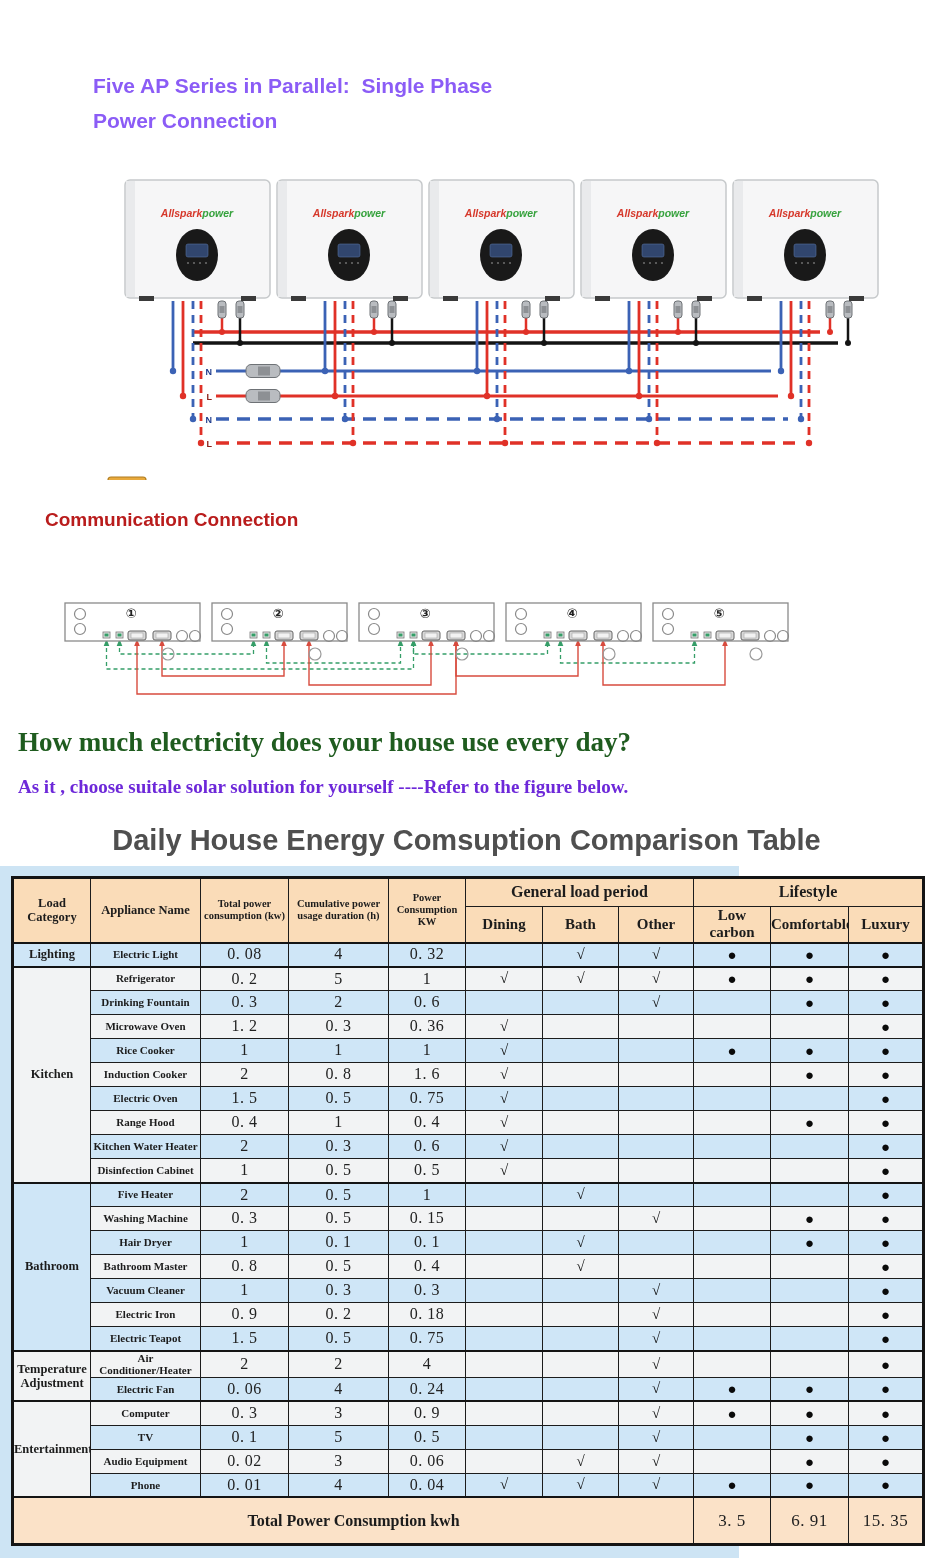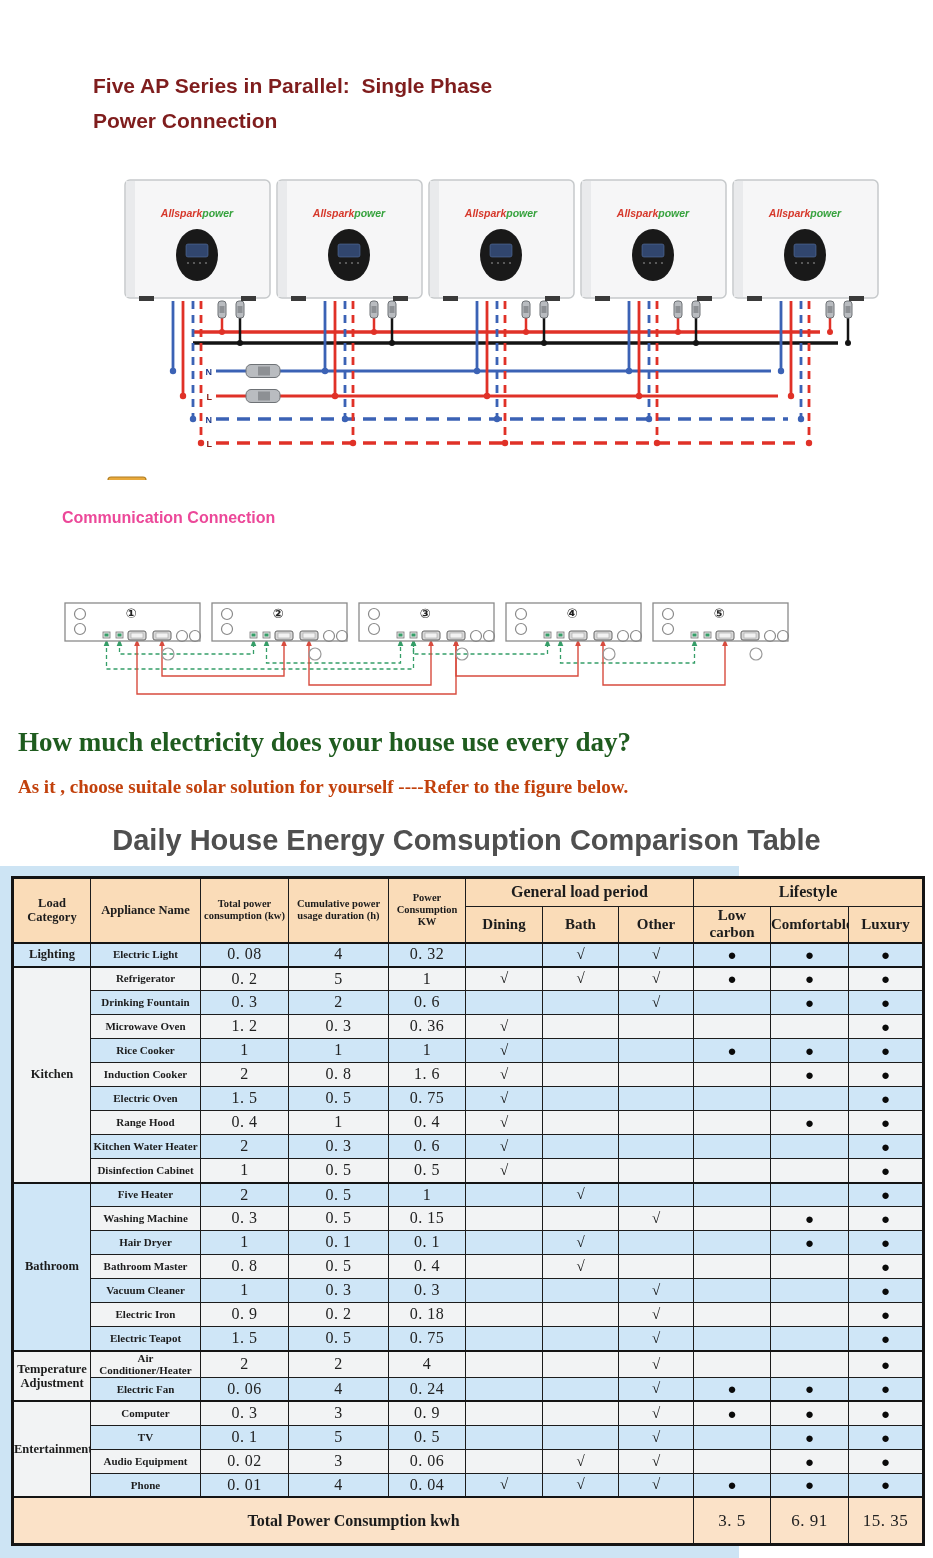--- a/index.html
+++ b/index.html
@@ -1,30 +1,30 @@
 <!DOCTYPE html>
 <html><head>
 <meta charset="utf-8">
 <style>
   html,body{margin:0;padding:0;background:#fff;}
   .page{position:relative;width:933px;height:1558px;background:#ffffff;overflow:hidden;
         font-family:"Liberation Sans",sans-serif;color:#1c1c1c;}
   .main-title{position:absolute;top:14px;left:0;width:933px;text-align:center;
       font-family:"Liberation Serif",serif;font-weight:700;font-size:34px;color:#2a6b2a;
       white-space:pre-wrap;}
-  .sub-line{position:absolute;left:93px;font-size:21px;font-weight:600;color:#7f1d1d;white-space:pre-wrap;}
+  .sub-line{position:absolute;left:93px;font-size:21px;font-weight:600;color:#8b5cf6;white-space:pre-wrap;}
   .sub-line1{top:74px;}
   .sub-line2{top:109px;}
   .power-diagram{position:absolute;top:160px;left:0;width:933px;height:320px;}
-  .comm-title{position:absolute;top:509px;left:62px;font-size:16px;font-weight:800;color:#ec4899;}
+  .comm-title{position:absolute;top:509px;left:45px;font-size:19px;font-weight:800;color:#b91c1c;}
   .comm-diagram{position:absolute;top:590px;left:0;width:933px;height:130px;}
   .question{position:absolute;top:727px;left:18px;font-family:"Liberation Serif",serif;
       font-weight:700;font-size:27px;color:#1f5c1f;}
   .note{position:absolute;top:776px;left:18px;font-family:"Liberation Serif",serif;
-      font-weight:700;font-size:19px;color:#c2410c;}
+      font-weight:700;font-size:19px;color:#6d28d9;}
   .table-title{position:absolute;top:824px;left:0;width:933px;text-align:center;
       font-size:29px;font-weight:600;color:#4f4f4f;}
   .table-wrap{position:absolute;top:866px;left:0;width:739px;height:692px;background:#cde4f4;
       padding-top:10px;box-sizing:border-box;}
   table.energy{border-collapse:collapse;margin-left:11px;width:911px;table-layout:fixed;
       border:3px solid #141414;background:#f6f7f8;}
   table.energy th,table.energy td{border:1.6px solid #1c1c1c;padding:0;text-align:center;
       vertical-align:middle;overflow:hidden;line-height:1.15;}
   thead th{background:#fadcb8;font-family:"Liberation Serif",serif;color:#1c1c1c;}
   th.h-main{font-size:12.5px;font-weight:700;}

